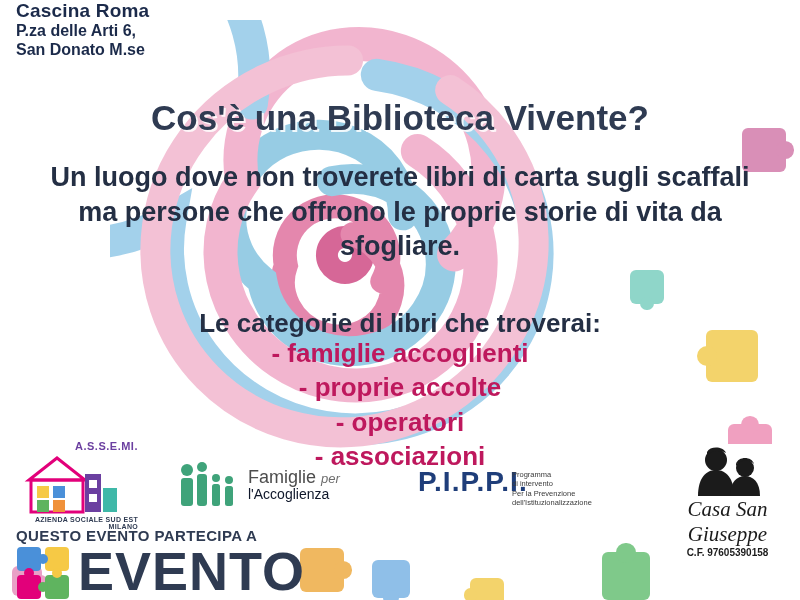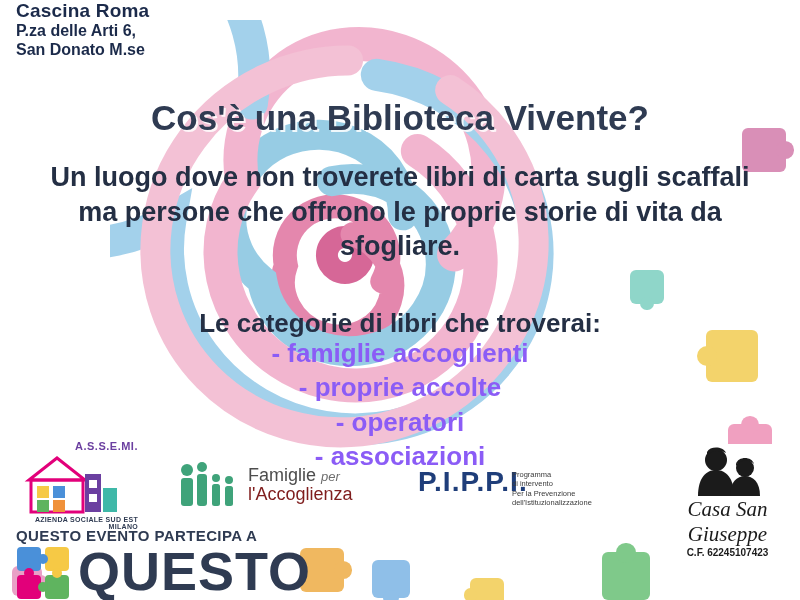--- a/index.html
+++ b/index.html
@@ -123,21 +123,21 @@
     margin-top: 8px;
   }
   .cats {
     position: absolute;
     left: 30px;
     right: 30px;
     top: 336px;
     text-align: center;
     font-size: 26px;
     font-weight: bold;
-    color: #8b5cf6;
+    color: #be185d;
     line-height: 1.32;
     z-index: 6;
   }
 
   
   .logos {
     position: absolute;
     left: 0; right: 0;
     top: 440px;
     height: 110px;
@@ -154,21 +154,21 @@
   .logo-assemi .bottom-txt {
     font-size: 7px; font-weight: bold; color: #2f3b52; letter-spacing: .3px;
   }
 
   
   .logo-fpa { left: 178px; top: 22px; display: flex; align-items: center; gap: 8px; }
   .fpa-people { display: flex; align-items: flex-end; gap: 3px; height: 46px; }
   .fpa-text { line-height: 1.05; }
   .fpa-text .l1 { font-size: 18px; color: #4d4d4d; }
   .fpa-text .l1 em { font-style: italic; font-size: 13px; color: #6d6d6d; }
-  .fpa-text .l2 { font-size: 18px; color: #7f1d1d; }
+  .fpa-text .l2 { font-size: 14px; color: #0f172a; }
 
   
   .logo-pippi { left: 418px; top: 26px; }
   .pippi-word { font-size: 28px; font-weight: bold; color: #1f3e7a; letter-spacing: 1px; }
 
   
   .logo-prog { left: 512px; top: 30px; width: 110px; line-height: 1.25; }
   .logo-prog div { font-size: 7.5px; color: #3a3a3a; }
 
   
@@ -321,36 +321,36 @@
             <path d="M27,8 C30,2 43,2 46,9 C42,6 31,6 27,12 Z"></path>
           </g>
           <g fill="#1b1b1b">
             <path d="M50,52 C50,38 57,32 65,32 C73,32 80,38 80,52 Z"></path>
             <circle cx="65" cy="24" r="9"></circle>
             <path d="M56,20 C58,12 72,12 74,20 C70,15 60,15 56,22 Z"></path>
           </g>
         </svg>
       </div>
       <div class="casa-name">Casa San Giuseppe</div>
-      <div class="casa-cf">C.F. 62245107423</div>
+      <div class="casa-cf">C.F. 97605390158</div>
     </div>
   </div>
 
   <div class="bottom">
     <div class="kicker">QUESTO EVENTO PARTECIPA A</div>
     <div class="brandrow">
       <div class="civil-mark">
         <svg width="54" height="54" viewBox="0 0 54 54" xmlns="http://www.w3.org/2000/svg">
           <rect x="1" y="1" width="24" height="24" rx="4" fill="#4a90d9"></rect>
           <rect x="29" y="1" width="24" height="24" rx="4" fill="#f6c945"></rect>
           <rect x="1" y="29" width="24" height="24" rx="4" fill="#e2007a"></rect>
           <rect x="29" y="29" width="24" height="24" rx="4" fill="#5fb45f"></rect>
           <circle cx="27" cy="13" r="5" fill="#4a90d9"></circle>
           <circle cx="13" cy="27" r="5" fill="#e2007a"></circle>
           <circle cx="41" cy="27" r="5" fill="#f6c945"></circle>
           <circle cx="27" cy="41" r="5" fill="#5fb45f"></circle>
         </svg>
       </div>
-      <div class="civil-word">QUESTO</div>
+      <div class="civil-word">EVENTO</div>
     </div>
   </div>
 
 </div>
 
 </body></html>

